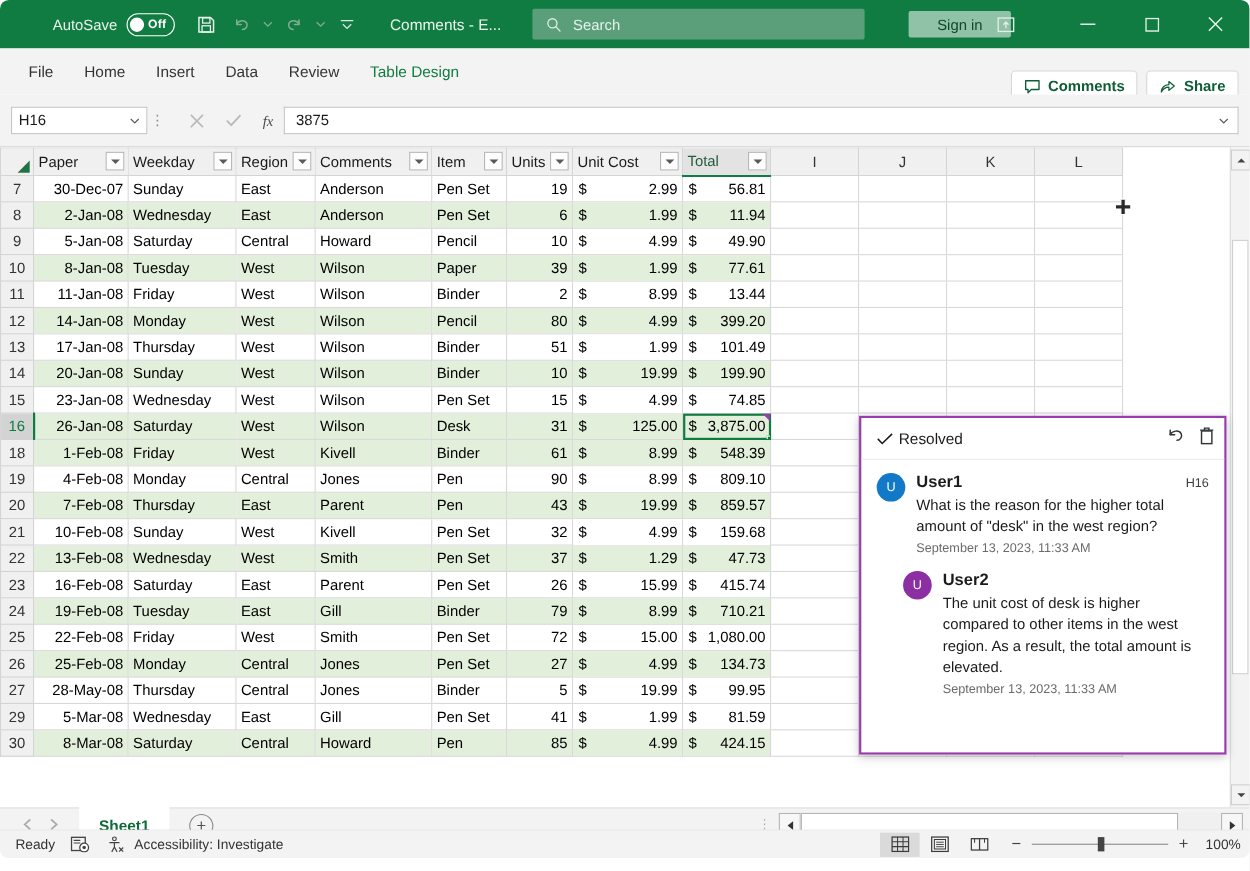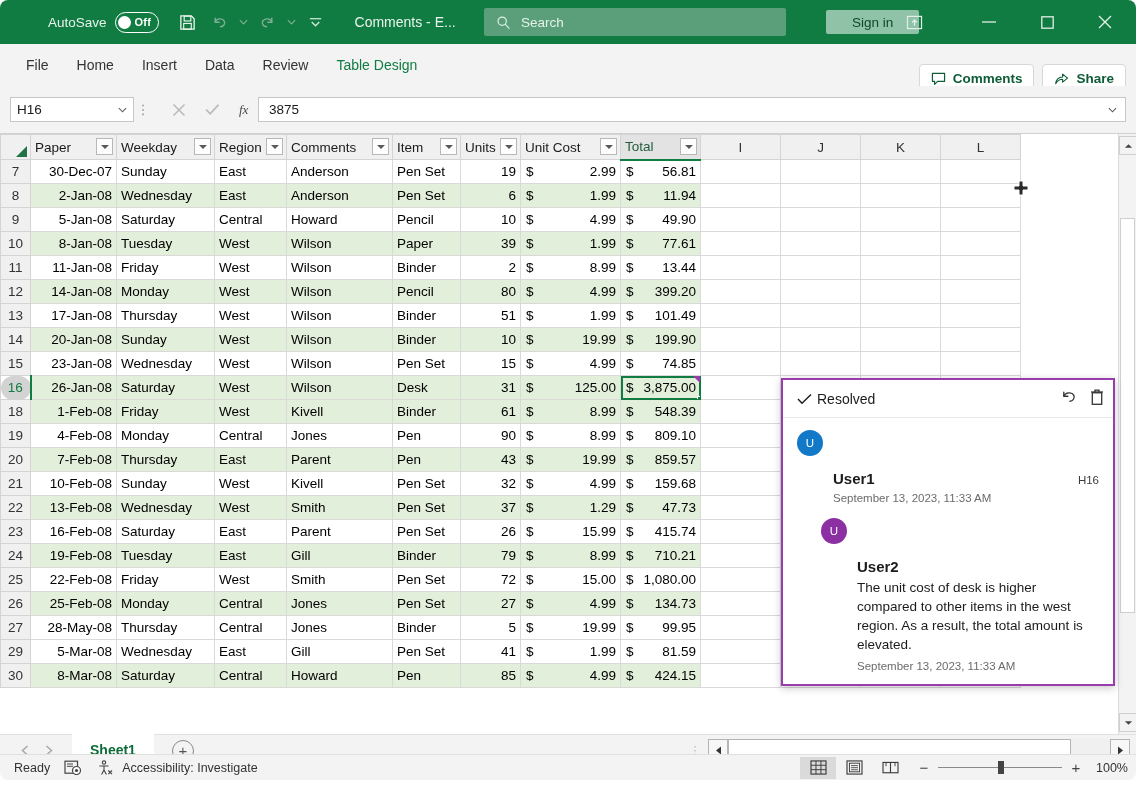--- a/index.html
+++ b/index.html
@@ -107,21 +107,21 @@
   table.grid { border-collapse: collapse; table-layout: fixed; }
   .corner { width: 30px; background: #f0f0f0 !important; position: relative; }
   .corner .tri {
     position: absolute; right: 3px; bottom: 2px;
     width: 0; height: 0; border-left: 11px solid transparent; border-bottom: 11px solid #217346;
   }
   .rowhdr {
     width: 30px; background: #f0f0f0; border: 1px solid #d4d4d4;
     font-size: 13.5px; color: #333; text-align: center; font-weight: normal;
   }
-  .rowhdr.sel { background: #d3d3d3; color: #107c41; border-right: 2px solid #107c41; border-radius: 12px; }
+  .rowhdr.sel { background: #d3d3d3; color: #107c41; border-right: 2px solid #107c41; }
   td.cell {
     height: 24px; border: 1px solid #d9d9d9; font-size: 13.5px; color: #000;
     padding: 0 4px; white-space: nowrap; overflow: hidden;
   }
   tr.band td.cell { background: #e2efda; }
   tr.plain td.cell { background: #ffffff; }
   .t-right { text-align: right; }
   .money { position: relative; padding-right: 6px; text-align: right; }
   .money .cur { position: absolute; left: 5px; }
   
@@ -213,21 +213,21 @@
   .cmt-check { width: 26px; display: flex; align-items: center; justify-content: center; color: #222; font-size: 14px; }
   .cmt-resolved { font-size: 14px; color: #1b1b1b; }
   .cmt-headbtns { margin-left: auto; display: flex; gap: 10px; align-items: center; }
   .cmt-body { padding: 12px 14px 0 14px; }
   .cmt-item { display: flex; margin-bottom: 14px; }
   .avatar {
     width: 26px; height: 26px; border-radius: 50%; color: #fff; font-size: 11.5px;
     display: flex; align-items: center; justify-content: center; flex: 0 0 26px; margin-right: 10px;
   }
   .cmt-right { flex: 1; min-width: 0; }
-  .cmt-namerow { display: flex; align-items: baseline; margin-top: 40px; }
+  .cmt-namerow { display: flex; align-items: baseline; }
   .cmt-author { font-size: 15px; font-weight: bold; color: #1b1b1b; }
   .cmt-ref { margin-left: auto; font-size: 11.5px; color: #3c3c3c; }
   .cmt-text { font-size: 13.5px; color: #1b1b1b; line-height: 1.42; margin-top: 3px; }
   .cmt-date { font-size: 11.5px; color: #6b6b6b; margin-top: 5px; }
   .cmt-item.reply { padding-left: 24px; }
 
   
   .cursor { position: absolute; left: 1013px; top: 180px; width: 16px; height: 18px; }
 </style>
 </head>
@@ -800,20 +800,21 @@
       </span>
     </div>
     <div class="cmt-body" id="cmt-body">
         <div class="cmt-item">
           <div class="avatar" style="background: rgb(18, 120, 200);">U</div>
           <div class="cmt-right">
             <div class="cmt-namerow">
               <span class="cmt-author">User1</span>
               <span class="cmt-ref">H16</span>
             </div>
+            <div class="cmt-text">What is the reason for the higher total amount of "desk"  in the west region?</div>
             <div class="cmt-date">September 13, 2023, 11:33 AM</div>
           </div>
         </div>
         <div class="cmt-item reply">
           <div class="avatar" style="background: rgb(139, 47, 163);">U</div>
           <div class="cmt-right">
             <div class="cmt-namerow">
               <span class="cmt-author">User2</span>
             </div>
             <div class="cmt-text">The unit cost of desk is higher compared to other items in the west region. As a result, the total amount is elevated.</div>

